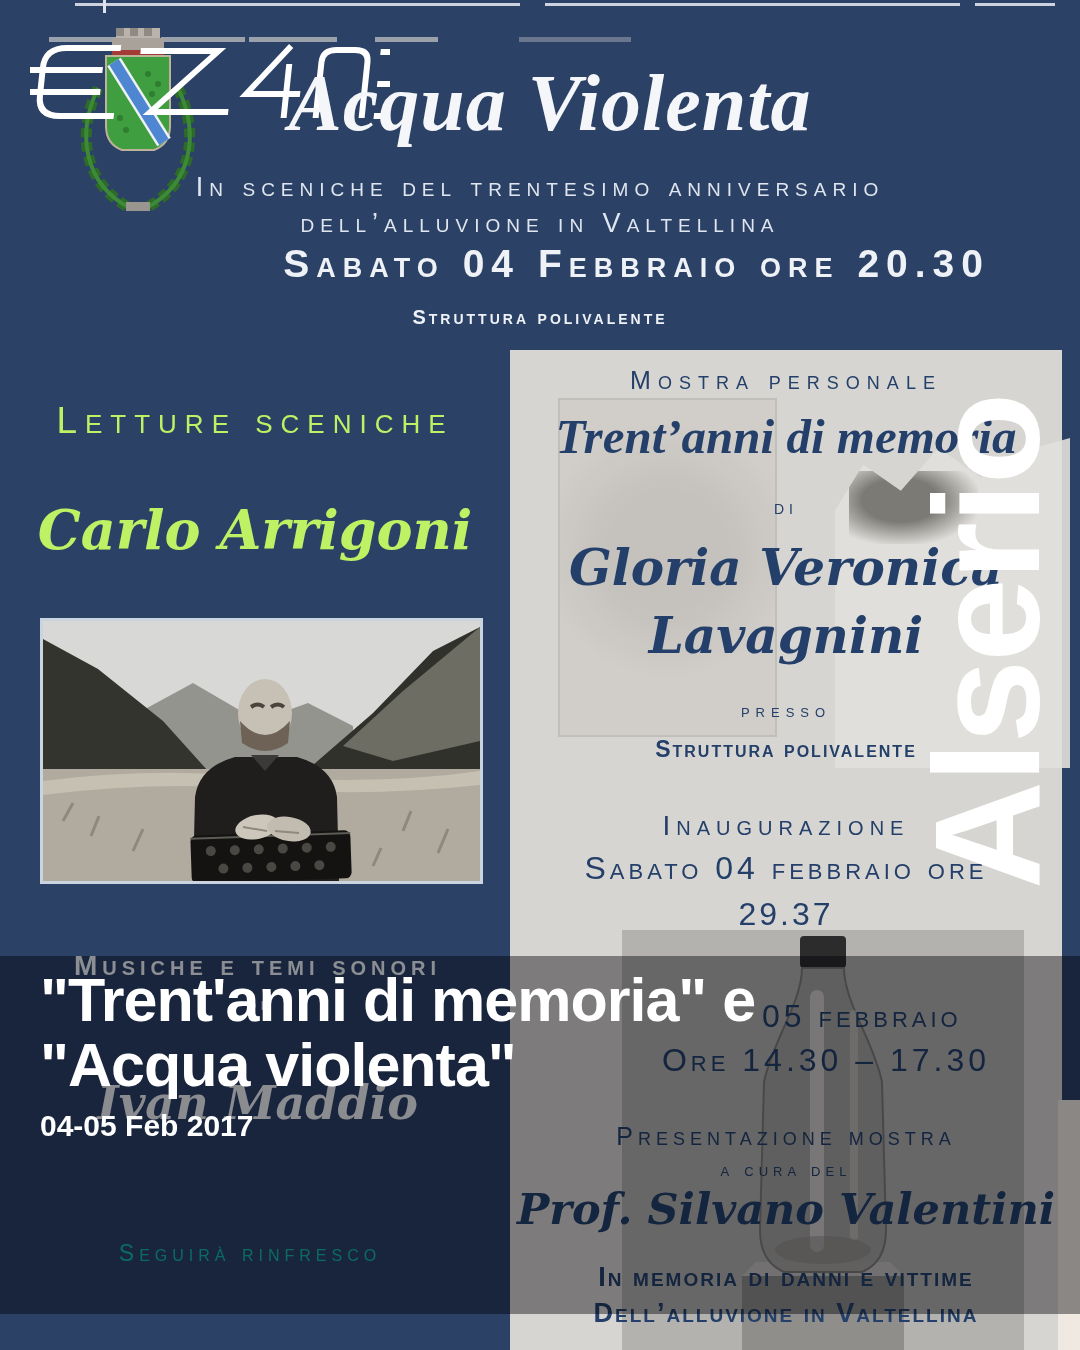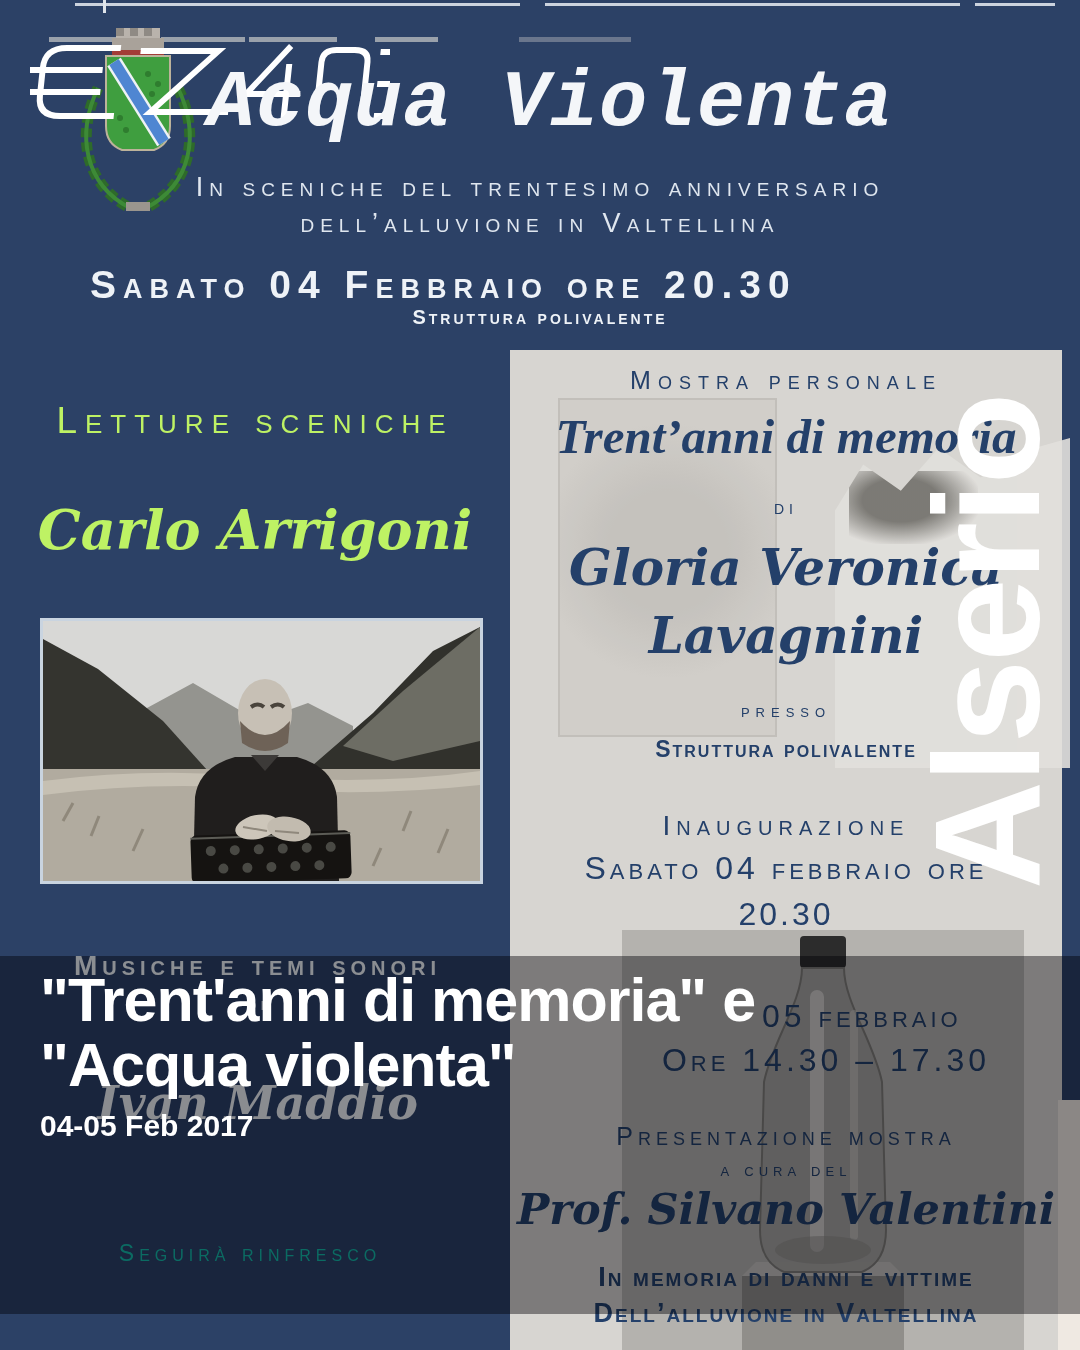--- a/index.html
+++ b/index.html
@@ -16,27 +16,27 @@
   
   .topline{position:absolute;top:3px;height:3px;background:#e9edf3;opacity:.85;z-index:6;}
   .topdash{position:absolute;top:37px;height:5px;background:#b6b9bd;opacity:.8;z-index:6;}
   .toptick{position:absolute;top:0;width:3px;height:13px;background:#dfe4ea;z-index:6;}
 
   
   .logo{left:30px;top:38px;z-index:12;}
   .coat{left:68px;top:26px;z-index:11;}
   .title{
     left:150px;top:58px;width:800px;z-index:13;
-    font-family:Liberation Mono, monospace;font-style:italic;font-weight:700;
+    font-family:Liberation Serif, serif;font-style:italic;font-weight:700;
     font-size:80px;color:#f4f6f9;text-align:center;letter-spacing:1px;
   }
   .sub{left:90px;width:900px;color:#dfe6ef;text-align:center;letter-spacing:6px;font-size:27px;z-index:10;}
   .sub1{top:172px;}
   .sub2{top:208px;}
-  .dateline{left:90px;top:263px;width:900px;color:#eef2f7;text-align:left;
+  .dateline{left:90px;top:242px;width:900px;color:#eef2f7;text-align:right;
     font-size:39px;font-weight:700;letter-spacing:7px;z-index:10;}
   .venue-top{left:90px;top:306px;width:900px;color:#eef2f7;text-align:center;
     font-size:20px;font-weight:700;letter-spacing:3px;z-index:10;}
 
   
   .lcol{color:#bef264;z-index:10;}
   .lect{left:10px;top:400px;width:490px;font-size:37px;letter-spacing:8px;}
   .acura{left:10px;top:468px;width:490px;font-size:21px;letter-spacing:7px;color:#dbe2ec;}
   .curator{left:10px;top:498px;width:490px;font-family:"DejaVu Serif",serif;
     font-style:italic;font-weight:700;font-size:54px;}
@@ -222,21 +222,21 @@
     </div>
     <div class="txt kicker sc">Mostra personale</div>
     <div class="txt ptitle">Trent’anni di memoria</div>
     <div class="txt pdi sc">di</div>
     <div class="txt artist art1">Gloria Veronica</div>
     <div class="txt artist art2">Lavagnini</div>
     <div class="txt presso sc">presso</div>
     <div class="txt pvenue sc">Struttura polivalente</div>
     <div class="txt inaug sc">Inaugurazione</div>
     <div class="txt inaugdate sc">Sabato 04 febbraio ore</div>
-    <div class="txt inaugtime">20.30</div>
+    <div class="txt inaugtime">29.37</div>
     <div class="txt day2 sc">05 febbraio</div>
     <div class="txt day2time sc">Ore 14.30 – 17.30</div>
     <div class="txt presmostra sc">Presentazione mostra</div>
     <div class="txt acuradel sc">a cura del</div>
     <div class="txt presenter">Prof. Silvano Valentini</div>
     <div class="txt mem1 sc">In memoria di danni e vittime</div>
     <div class="txt mem2 sc">Dell’alluvione in Valtellina</div>
   </div>
   <div class="abs edgewhite"></div>
 

